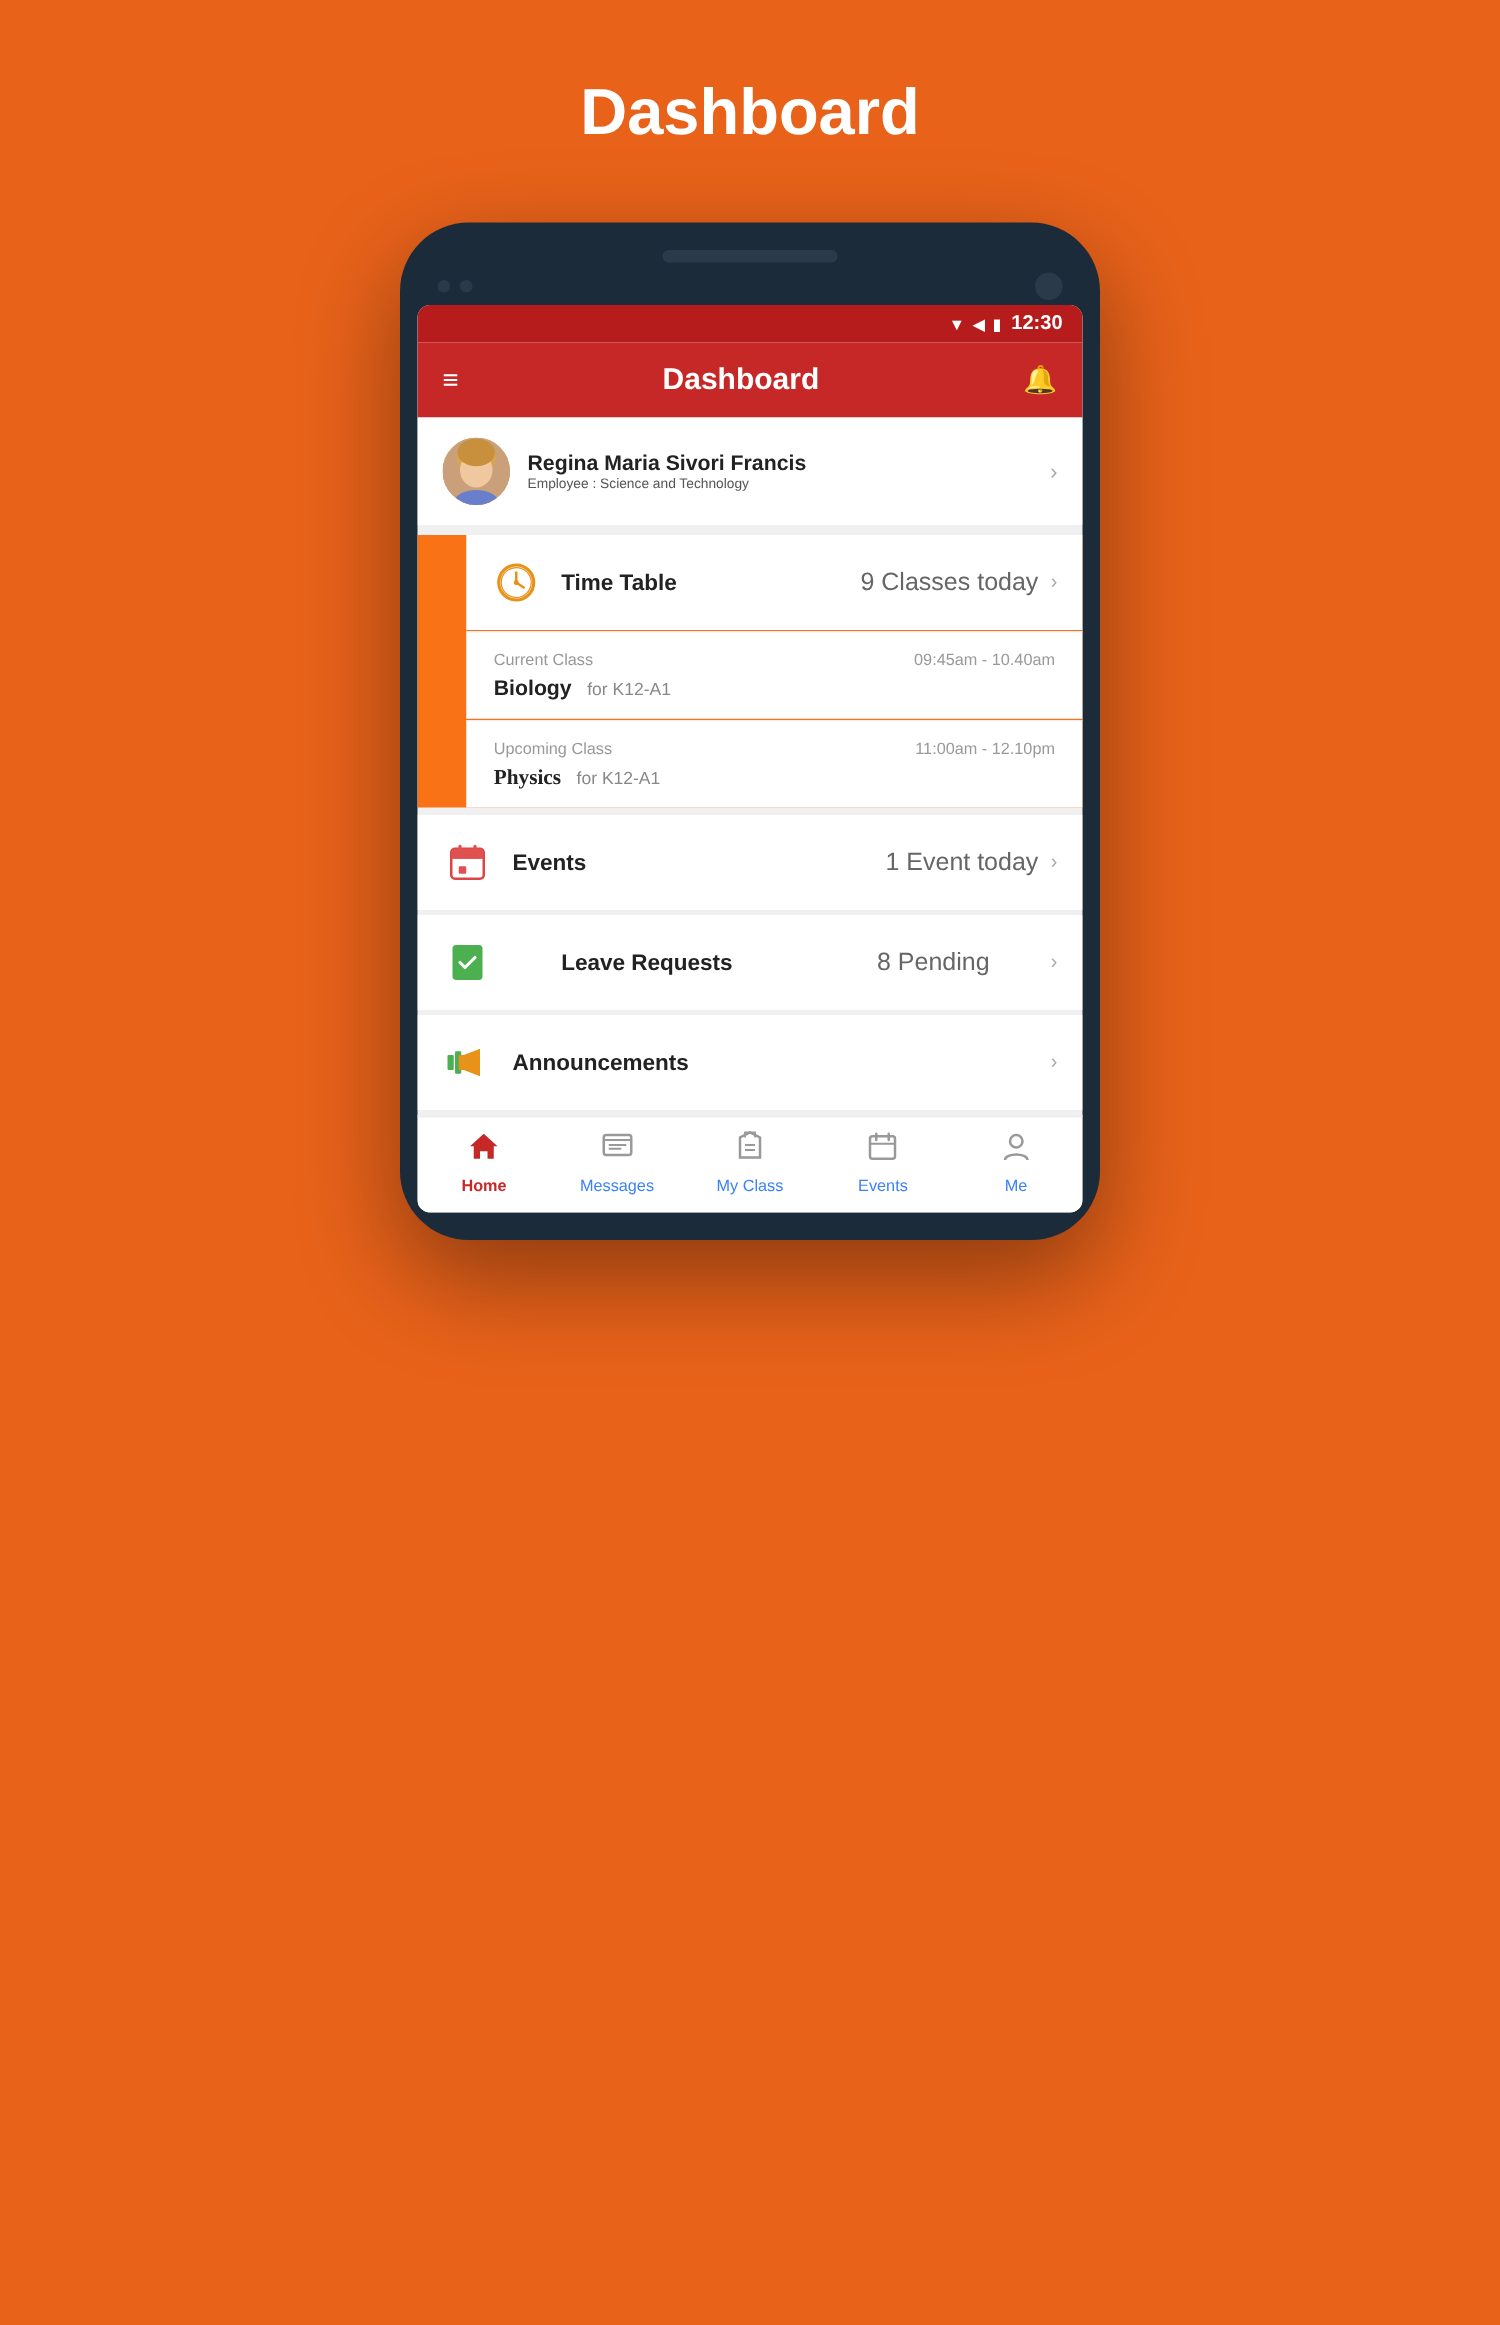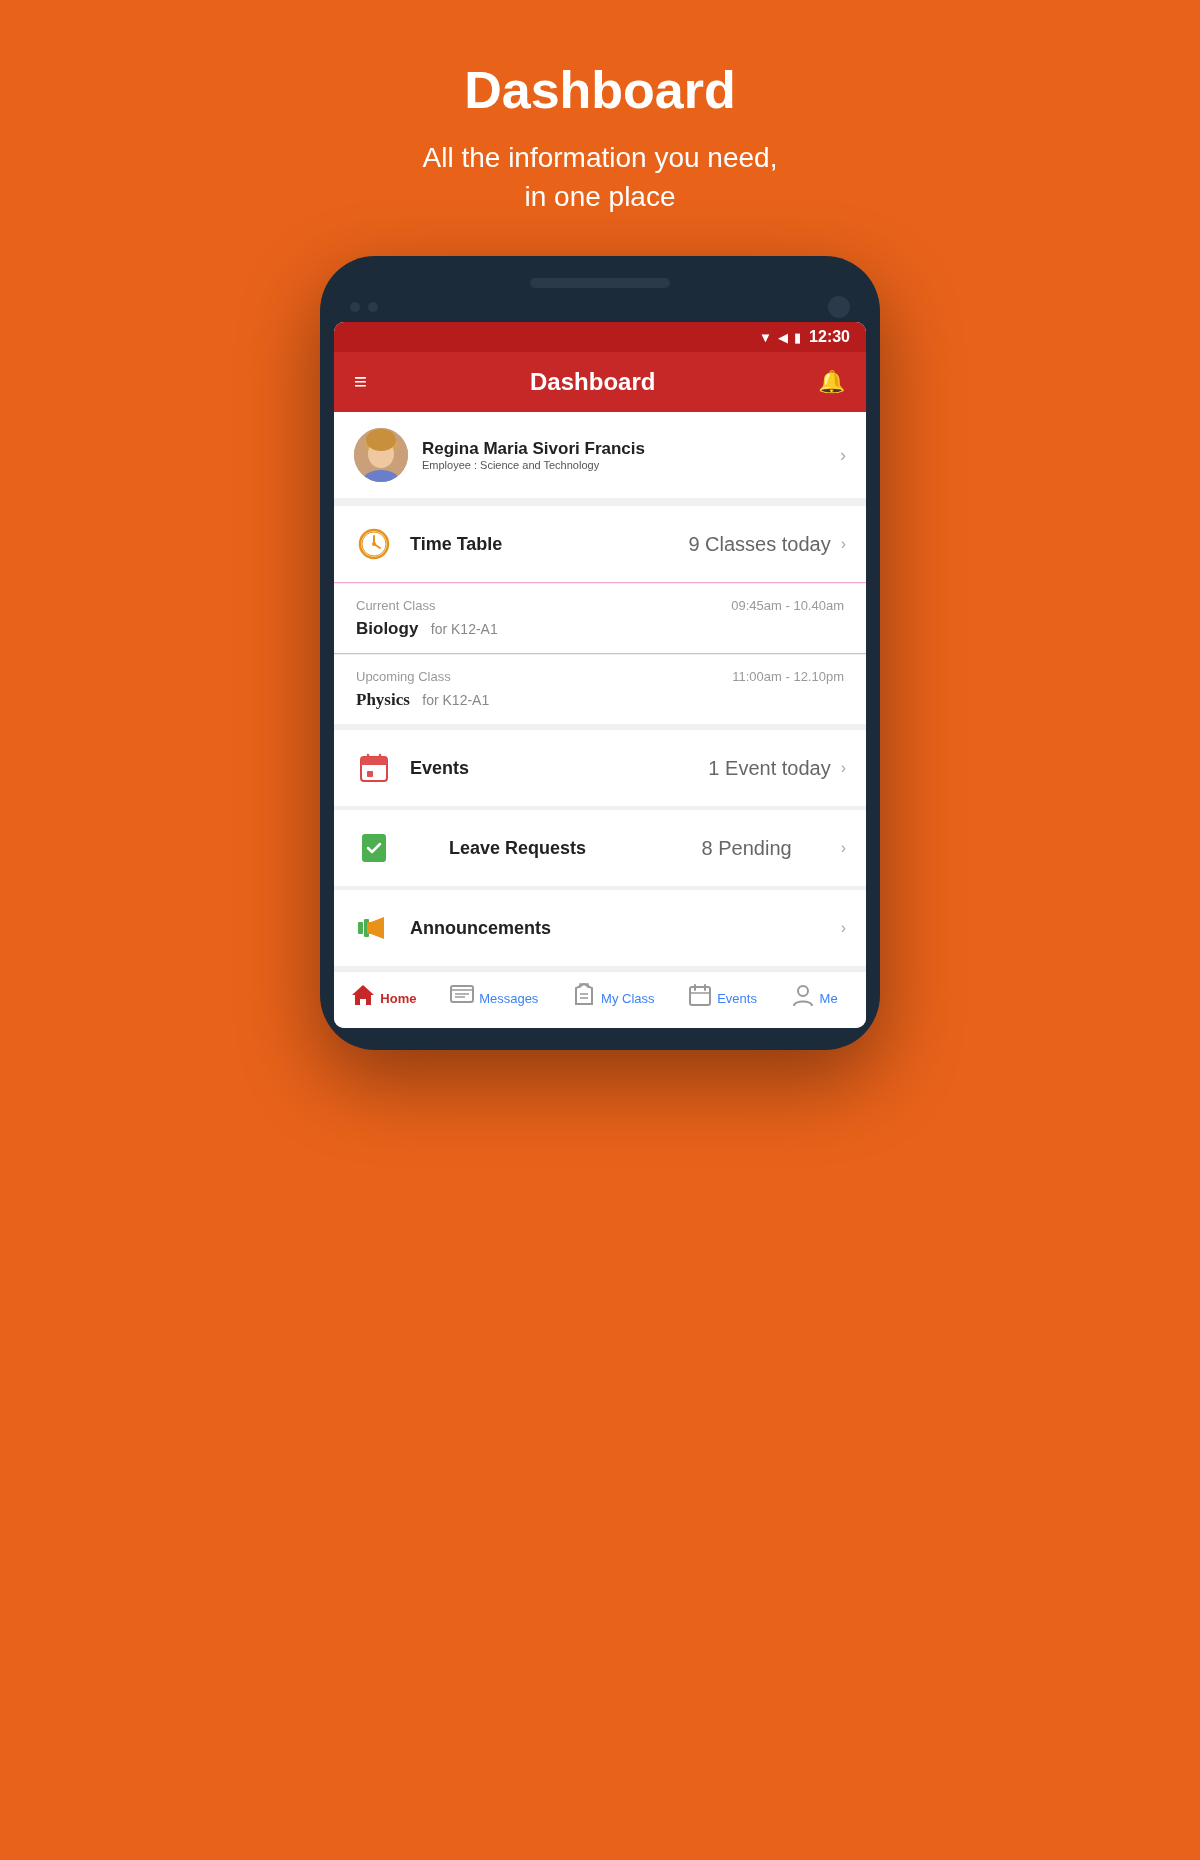--- a/index.html
+++ b/index.html
@@ -236,21 +236,21 @@
     .bottom-nav {
       background: white;
       display: flex;
       justify-content: space-around;
       align-items: center;
       padding: 10px 0 14px;
       border-top: 2px solid #eee;
     }
     .nav-item {
       display: flex;
-      flex-direction: row;
+      flex-direction: column;
       align-items: center;
       gap: 4px;
       cursor: pointer;
       min-width: 60px;
     }
     .nav-icon {
       font-size: 24px;
     }
     .nav-label {
       font-size: 13px;
@@ -259,43 +259,40 @@
     .nav-item.active .nav-label {
       color: #c62828;
       font-weight: 600;
     }
     .nav-item.active .nav-icon {
       color: #c62828;
     }
 
     
     .timetable-section {
-      background: #f9a8d4;
+      background: #f97316;
+      padding-left: 39px;
     }
     .timetable-header {
       background: white;
       margin: 4px 0 0;
     }
 
     
     .announcements-icon {
       display: flex;
       align-items: center;
       gap: 4px;
     }
   </style>
 </head>
 <body>
 
 <div class="page-header">
   <h1>Dashboard</h1>
-  <p>
-    <span>All the information you need,</span><br>
-    <span>in one place</span>
-  </p>
 </div>
 
 <div class="phone-frame">
 
   <div style="text-align:center; margin-bottom:8px;">
     <div class="phone-speaker"></div>
   </div>
   <div class="phone-top-elements">
     <div class="phone-dots">
       <div class="phone-dot"></div>

